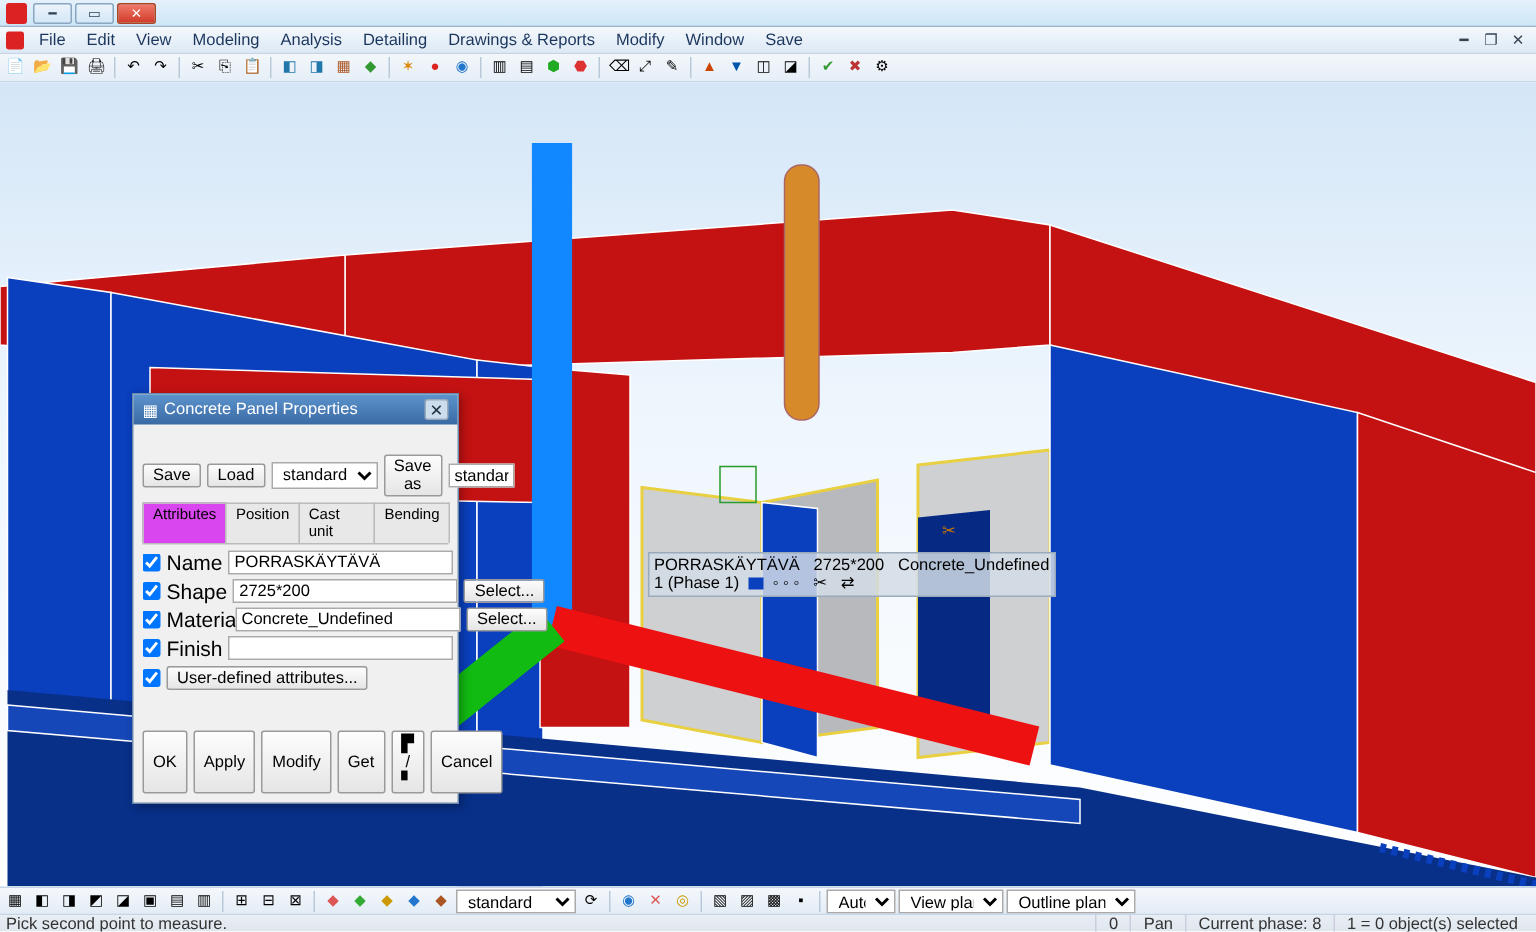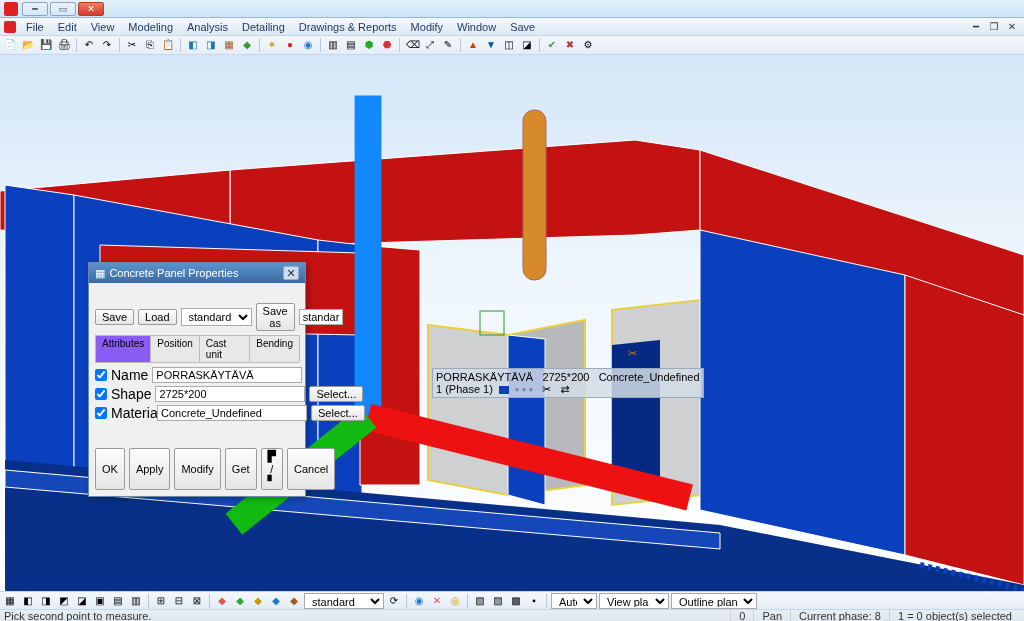--- a/index.html
+++ b/index.html
@@ -34,21 +34,21 @@
 .dialog { position:absolute; left:88px; top:262px; width:218px; background:#f0f0f0; border:1px solid #6b8aab; box-shadow:2px 2px 6px rgba(0,0,0,.3); }
 .dlg-title { height:20px; background:linear-gradient(#5c93cc,#3a6aa4); color:#fff; display:flex; align-items:center; padding:0 6px; font-size:11px; }
 .dlg-title .x { margin-left:auto; width:16px; height:14px; background:#cde; color:#234; border:1px solid #9ab; display:flex;align-items:center;justify-content:center;border-radius:2px;}
 .dlg-body { padding:20px 6px; }
 .dlg-row { display:flex; align-items:center; gap:4px; margin-bottom:4px; }
 .btn { background:linear-gradient(#fdfdfd,#e5e5e5); border:1px solid #9a9a9a; border-radius:2px; padding:1px 6px; font-size:11px; }
 .txt { border:1px solid #aaa; background:#fff; padding:1px 3px; font-size:11px; height:16px; }
 .drp { border:1px solid #aaa; background:#fff; padding:1px 3px; font-size:11px; height:18px; }
 .tabs { display:flex; border-bottom:1px solid #bbb; margin-bottom:4px; }
 .tab { padding:2px 6px; border:1px solid #bbb; border-bottom:none; background:#e8e8e8; margin-right:-1px; font-size:10px; }
-.tab.active { background:#8b5cf6; }
+.tab.active { background:#d946ef; }
 .field-row { display:flex; align-items:center; gap:4px; margin-bottom:3px; }
 .chk { width:12px; height:12px; }
 .lbl { width:42px; font-size:14px; }
 .dlg-foot { display:flex; gap:4px; padding:4px 6px 6px; }
 
 
 .tip { position:absolute; left:432px; top:368px; background:rgba(210,220,230,.85); border:1px solid #9ab; padding:2px 3px; font-size:9px; line-height:12px; }
 
 
 .bottombar { position:absolute; left:0; right:0; bottom:12px; height:18px; background:linear-gradient(#f4f8fc,#e3ecf5); border-top:1px solid #c5d6e8; display:flex; align-items:center; padding:0 2px; gap:2px; }
@@ -342,20 +342,29 @@
       <span class="lbl">Shape</span>
       <input class="txt" style="flex: 1 1 0%;" value="2725*200">
       <button class="btn">Select...</button>
     </div>
     <div class="field-row">
       <input type="checkbox" class="chk" checked="" style="">
       <span class="lbl">Material</span>
       <input class="txt" style="flex: 1 1 0%;" value="Concrete_Undefined">
       <button class="btn">Select...</button>
     </div>
+    <div class="field-row">
+      <input type="checkbox" class="chk" checked="" style="">
+      <span class="lbl">Finish</span>
+      <input class="txt" style="flex: 1 1 0%;" value="">
+    </div>
+    <div class="field-row" style="margin-top:4px">
+      <input type="checkbox" class="chk" checked="" style="">
+      <button class="btn" style="flex:0 0 auto">User-defined attributes...</button>
+    </div>
   </div>
   <div class="dlg-foot">
     <button class="btn">OK</button>
     <button class="btn">Apply</button>
     <button class="btn">Modify</button>
     <button class="btn">Get</button>
     <button class="btn">▛ / ▘</button>
     <button class="btn">Cancel</button>
   </div>
 </div>

